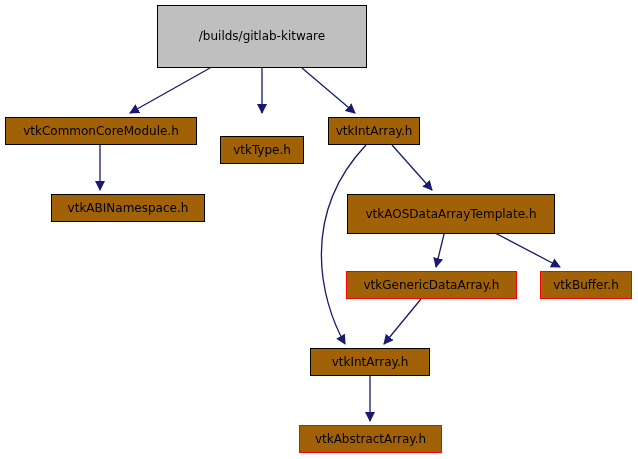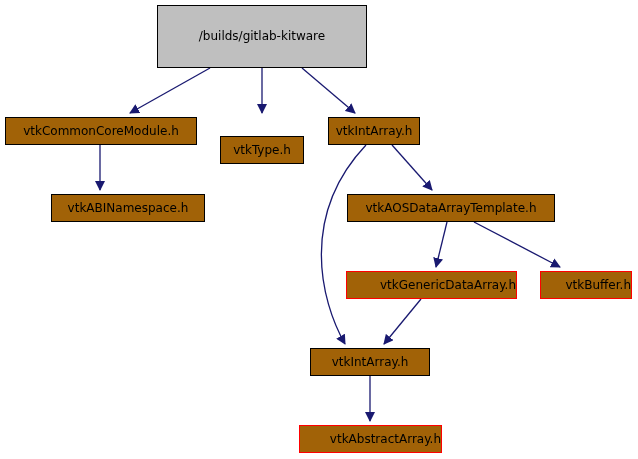--- a/index.html
+++ b/index.html
@@ -3,21 +3,21 @@
 <meta charset="utf-8">
 <style>
   html, body { margin: 0; padding: 0; background: #ffffff; }
   body { width: 638px; height: 459px; position: relative; overflow: hidden;
          font-family: "DejaVu Sans", sans-serif; }
   #graph { position: absolute; left: 0; top: 0; width: 638px; height: 459px; }
   .node { position: absolute; box-sizing: border-box; background: #a16207;
           border: 1px solid #000000; font-size: 12px; color: #000000;
           display: flex; align-items: center; justify-content: center;
           white-space: nowrap; cursor: pointer; }
-  .node.red { border-color: #ff0000; justify-content: flex-end; }
+  .node.red { border-color: #ff0000; }
   .node.root { background: #bfbfbf; flex-direction: column; line-height: 17px;
                cursor: default; }
   .node span { pointer-events: none; }
 </style>
 </head>
 <body>
 
 <svg id="graph" xmlns="http://www.w3.org/2000/svg" width="638" height="459">
   <defs>
     <marker id="arrow" markerWidth="10" markerHeight="10" refX="9" refY="5" orient="auto" markerUnits="userSpaceOnUse">
@@ -47,21 +47,21 @@
 </div>
 <div class="node" id="node-type" style="left:220px; top:124px; width:84px; height:28px;margin-top:12px;">
   <span>vtkType.h</span>
 </div>
 <div class="node" id="node-intarray" style="left:328px; top:117px; width:92px; height:28px;">
   <span>vtkIntArray.h</span>
 </div>
 <div class="node" id="node-abins" style="left:24px; top:194px; width:154px; height:28px;margin-left:27px;">
   <span>vtkABINamespace.h</span>
 </div>
-<div class="node" id="node-aos" style="left:347px; top:194px; width:208px; height:28px;">
+<div class="node" id="node-aos" style="left:347px; top:194px; width:208px; height:40px;">
   <span>vtkAOSDataArrayTemplate.h</span>
 </div>
 <div class="node red" id="node-generic" style="left:346px; top:271px; width:171px; height:28px;">
   <span>vtkGenericDataArray.h</span>
 </div>
 <div class="node red" id="node-buffer" style="left:540px; top:271px; width:92px; height:28px;">
   <span>vtkBuffer.h</span>
 </div>
 <div class="node" id="node-dataarray" style="left:310px; top:348px; width:120px; height:28px;">
   <span>vtkIntArray.h</span>

